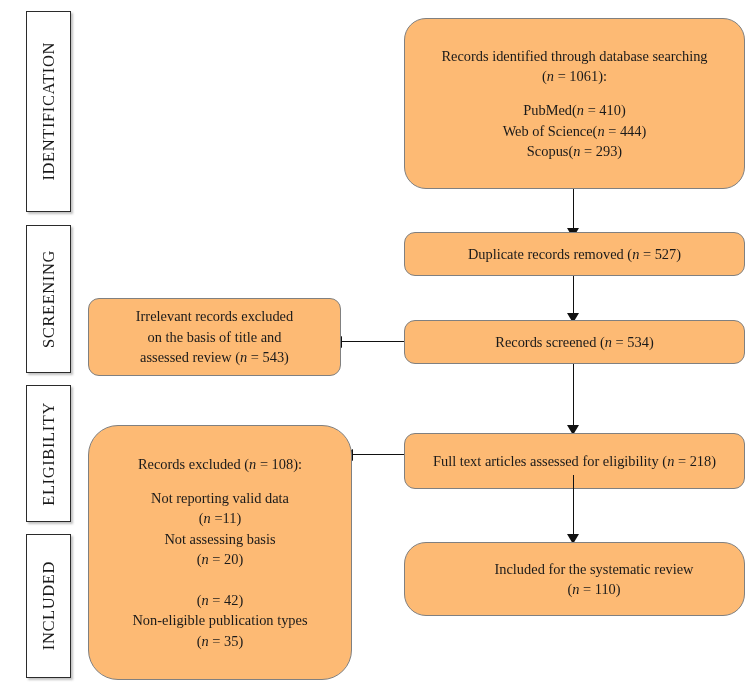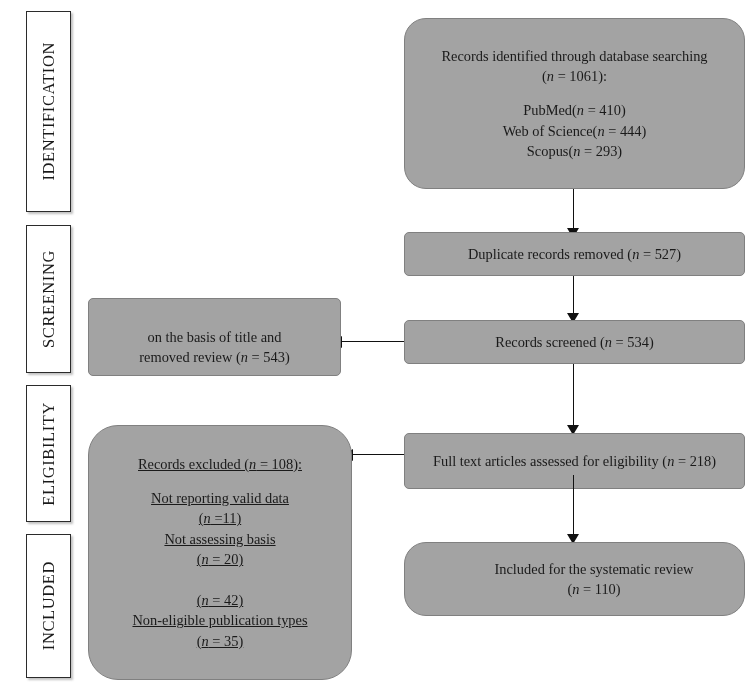--- a/index.html
+++ b/index.html
@@ -36,35 +36,35 @@
     letter-spacing: 0.6px;
     white-space: nowrap;
     color: #1a1a1a;
   }
 
   
   .box {
     position: absolute;
     box-sizing: border-box;
     border: 1.4px solid #808080;
-    background: #a3a3a3;
+    background: #fdba74;
     display: flex;
     align-items: center;
     justify-content: center;
     text-align: center;
     line-height: 1.42;
     font-size: 14.4px;
   }
   .box .inner {
     padding: 2px 10px;
     width: 100%;
   }
-  .r-sm { border-radius: 5px; }
+  .r-sm { border-radius: 11px; }
   .r-md { border-radius: 22px; }
-  .r-lg { border-radius: 30px; text-decoration: underline; }
+  .r-lg { border-radius: 30px; }
 
   .spacer-line { display: block; height: 0.95em; }
 
   i.n { font-style: italic; }
 
   
   .vline {
     position: absolute;
     width: 0;
     border-left: 1.7px solid #111111;
@@ -137,23 +137,23 @@
     <div class="inner">
       <span>Records screened (</span><i class="n">n</i><span> = 534)</span>
     </div>
   </div>
 
   <div class="hline" style="left:341px; top:341px; width:63px;"></div>
   <div class="arrow-left" style="left:332px; top:336px;"></div>
 
   <div class="box r-sm" style="left:88px; top:298px; width:253px; height:78px;">
     <div class="inner">
-      <br>
+      <span>Irrelevant records excluded</span><br>
       <span>on the basis of title  and</span><br>
-      <span>removed review (</span><i class="n">n</i><span> = 543)</span>
+      <span>assessed review (</span><i class="n">n</i><span> = 543)</span>
     </div>
   </div>
 
   <div class="vline" style="left:573px; top:364px; height:64px;"></div>
   <div class="arrow-down" style="left:567px; top:425px;"></div>
 
   <div class="box r-sm" style="left:404px; top:433px; width:341px; height:56px;">
     <div class="inner">
       <span>Full text articles assessed for eligibility (</span><i class="n">n</i><span> = 218)</span>
     </div>

